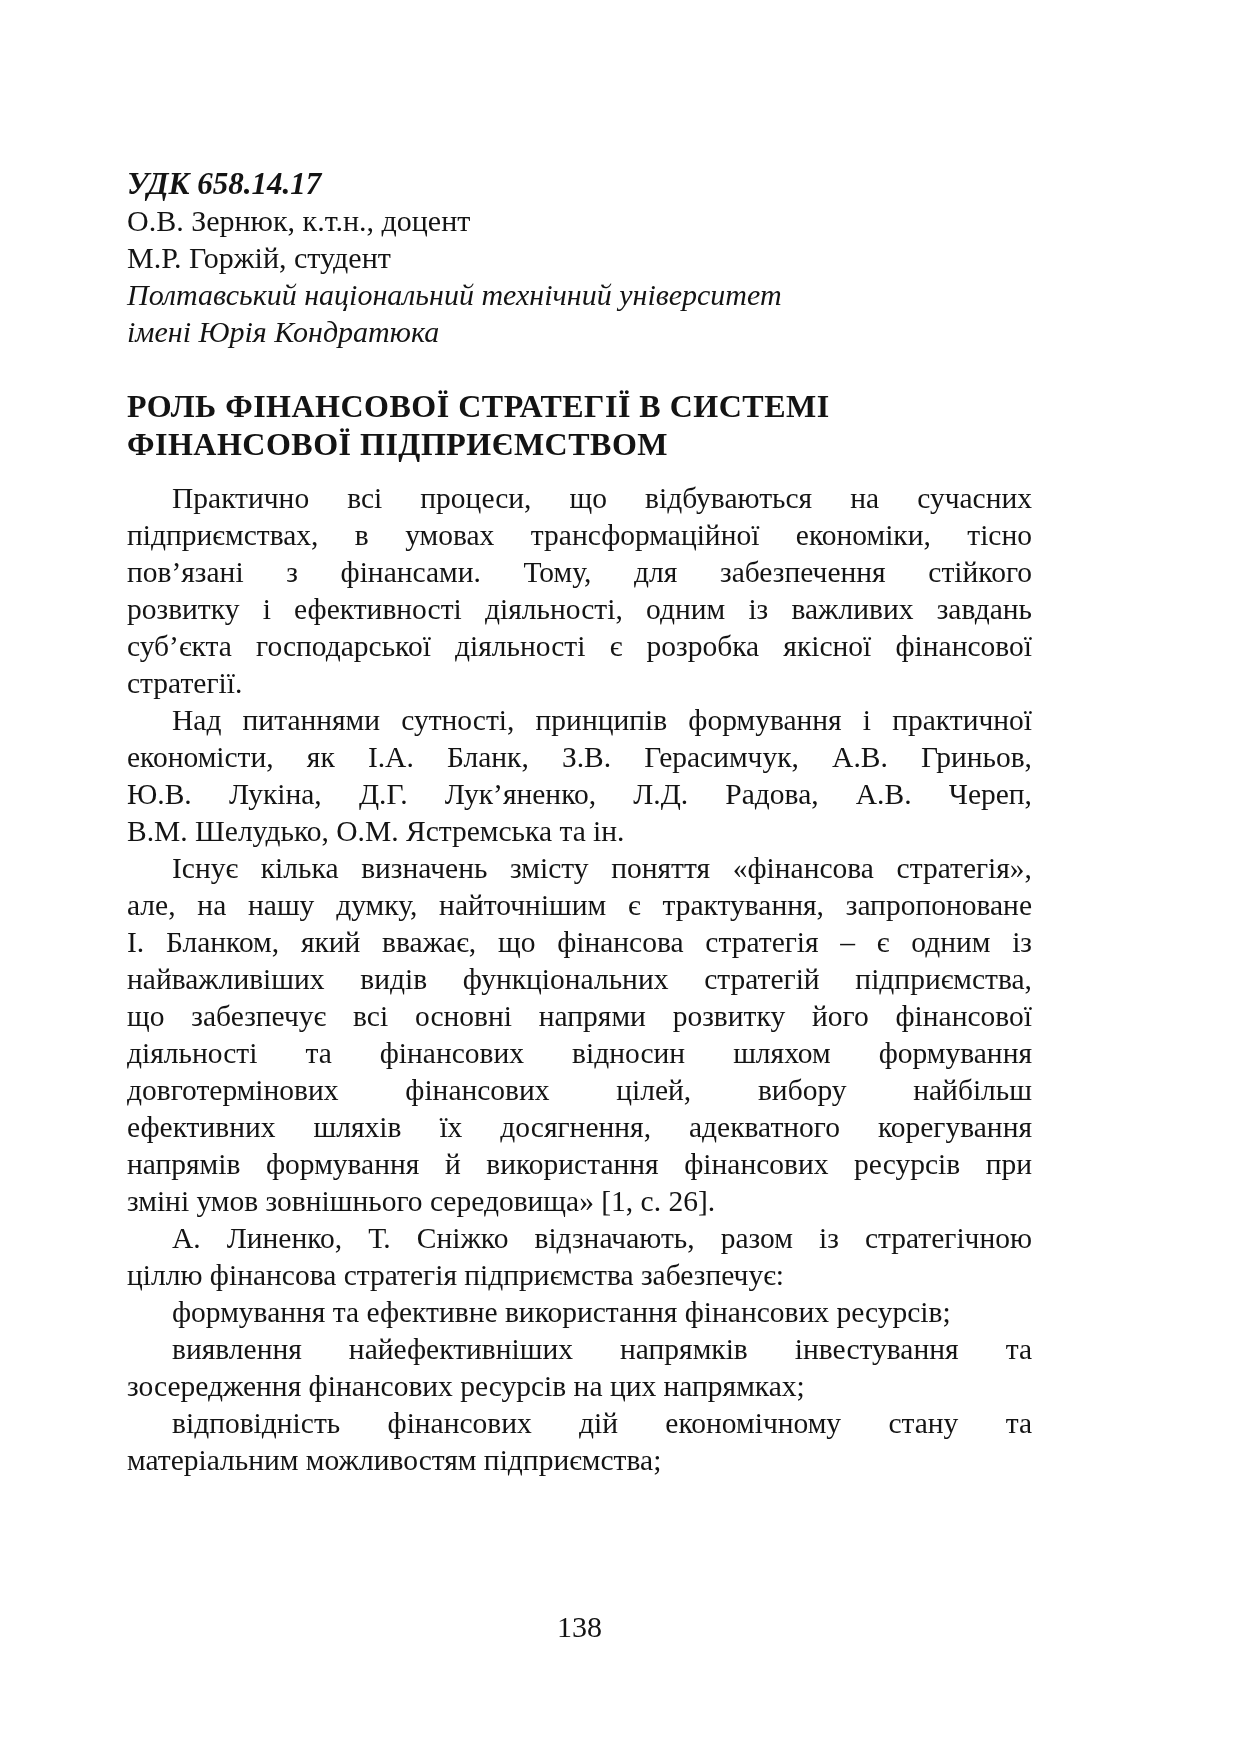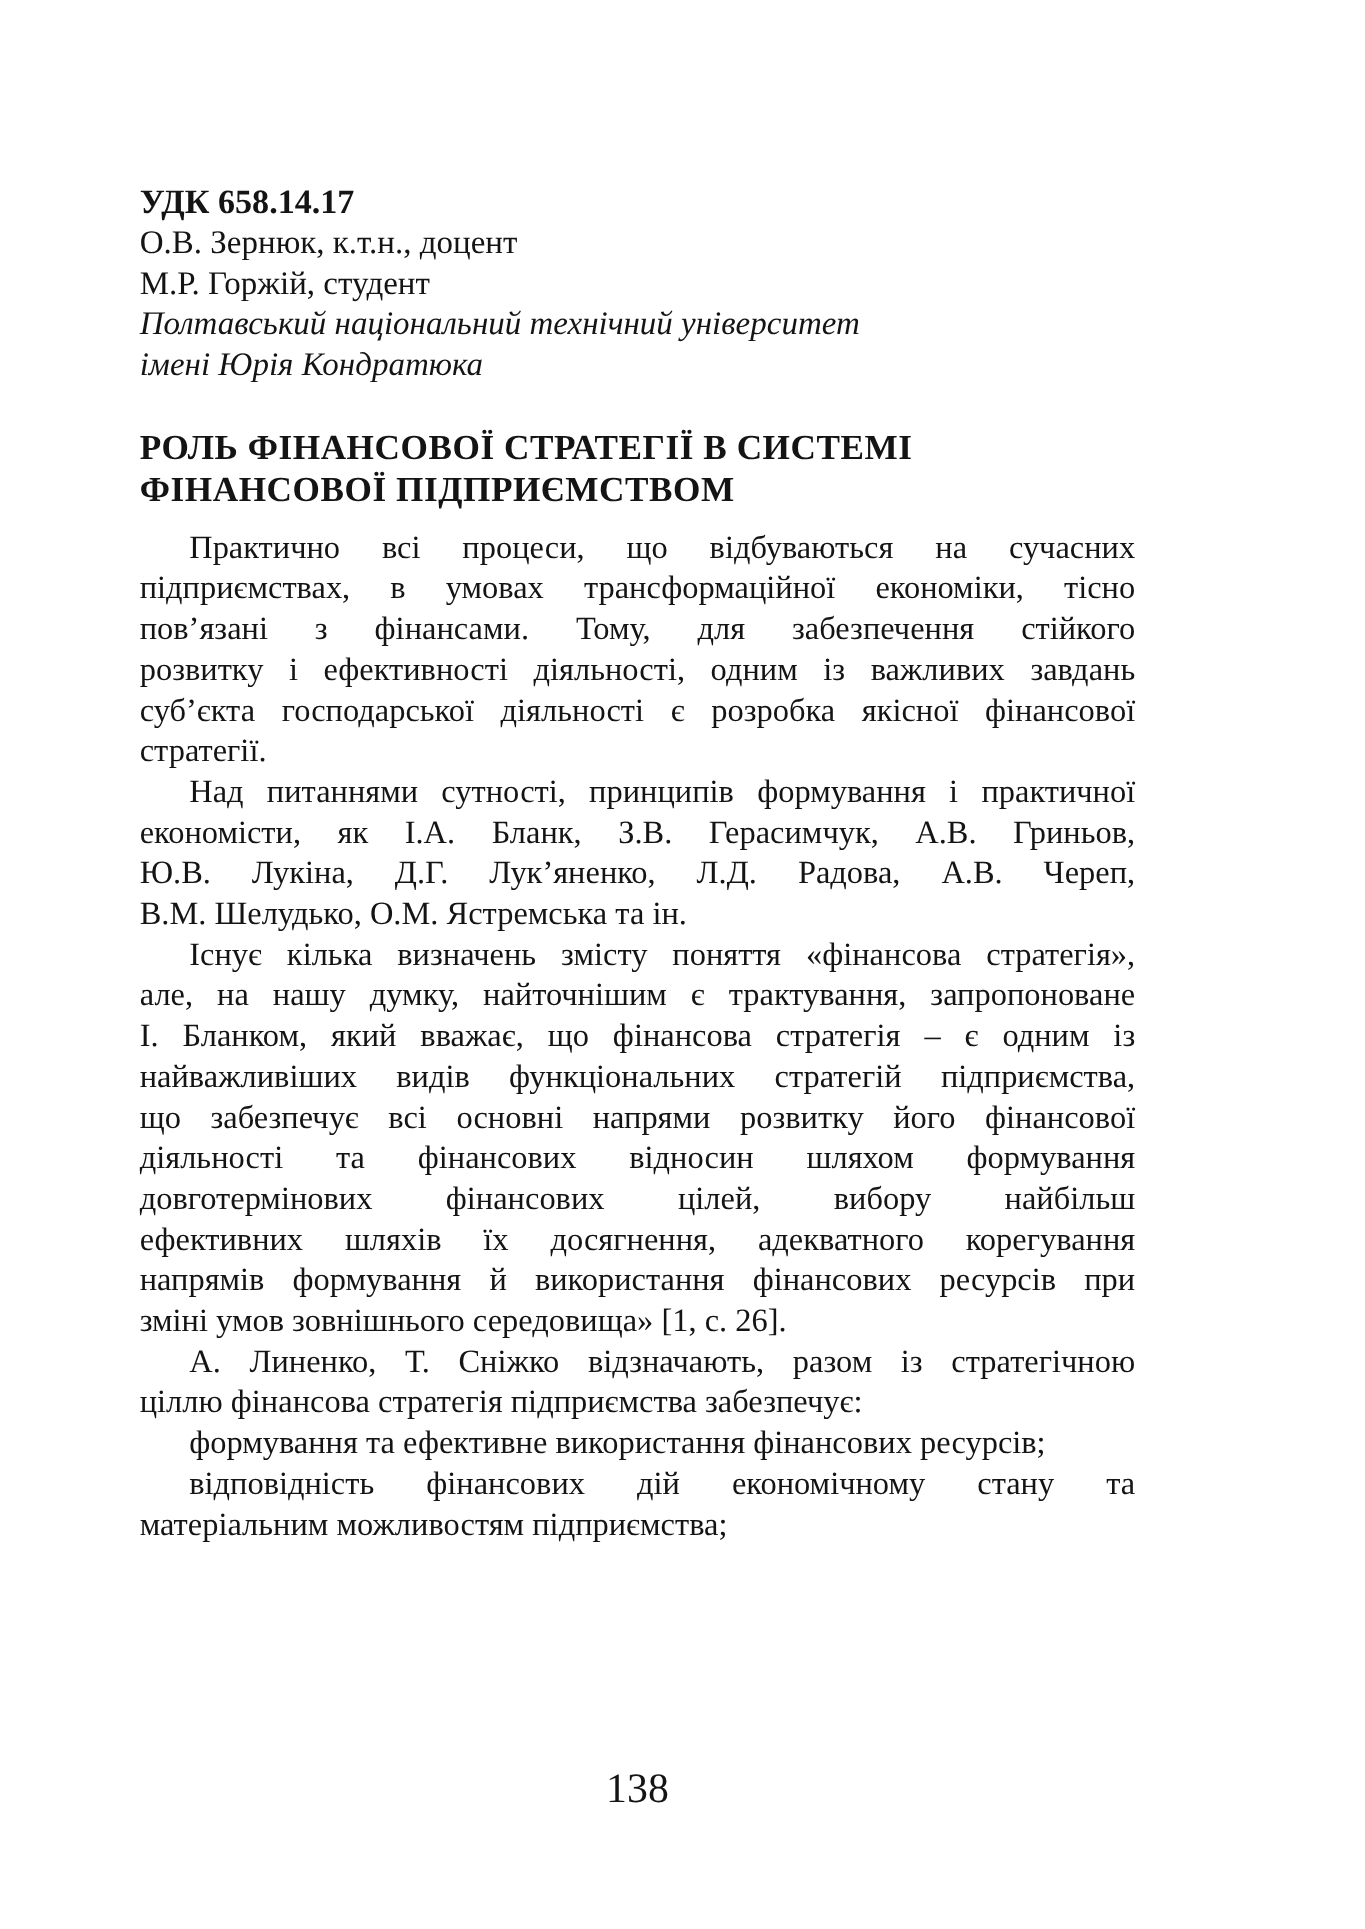--- a/index.html
+++ b/index.html
@@ -22,20 +22,21 @@
     left:127px;
     top:0;
     width:905px;
   }
   .udc{
     margin-top:165px;
     font-weight:bold;
     font-size:31px;
     line-height:37px;
     text-align:left;
+    font-style:italic;
   }
   .authors{
     text-align:left;
     font-size:30px;
     line-height:37px;
   }
   .authors .italic{font-style:italic;}
   .title{
     margin-top:37px;
     text-align:left;
@@ -51,21 +52,21 @@
   }
   .line{text-align:justify;}
   .line.just{text-align-last:justify;}
   .line.indent{text-indent:45px;}
   .page-number{
     position:absolute;
     left:127px;
     top:1608px;
     width:905px;
     text-align:center;
-    font-size:38px;
+    font-size:30px;
     line-height:37px;
   }
 </style>
 </head>
 <body>
 
 <div class="page">
   <div class="content">
 
     <div class="udc">УДК 658.14.17</div>
@@ -110,20 +111,24 @@
           <div class="line">зміні умов зовнішнього середовища» [1, с. 26].</div>
         </div>
         <div>
           <div class="line indent just">А. Линенко, Т. Сніжко відзначають, разом із стратегічною</div>
           <div class="line">ціллю фінансова стратегія підприємства забезпечує:</div>
         </div>
         <div>
           <div class="line indent">формування та ефективне використання фінансових ресурсів;</div>
         </div>
         <div>
+          <div class="line indent just">виявлення найефективніших напрямків інвестування та</div>
+          <div class="line">зосередження фінансових ресурсів на цих напрямках;</div>
+        </div>
+        <div>
           <div class="line indent just">відповідність фінансових дій економічному стану та</div>
           <div class="line">матеріальним можливостям підприємства;</div>
         </div>
       </div>
 
   </div>
 
   <div class="page-number">138</div>
 </div>
 

